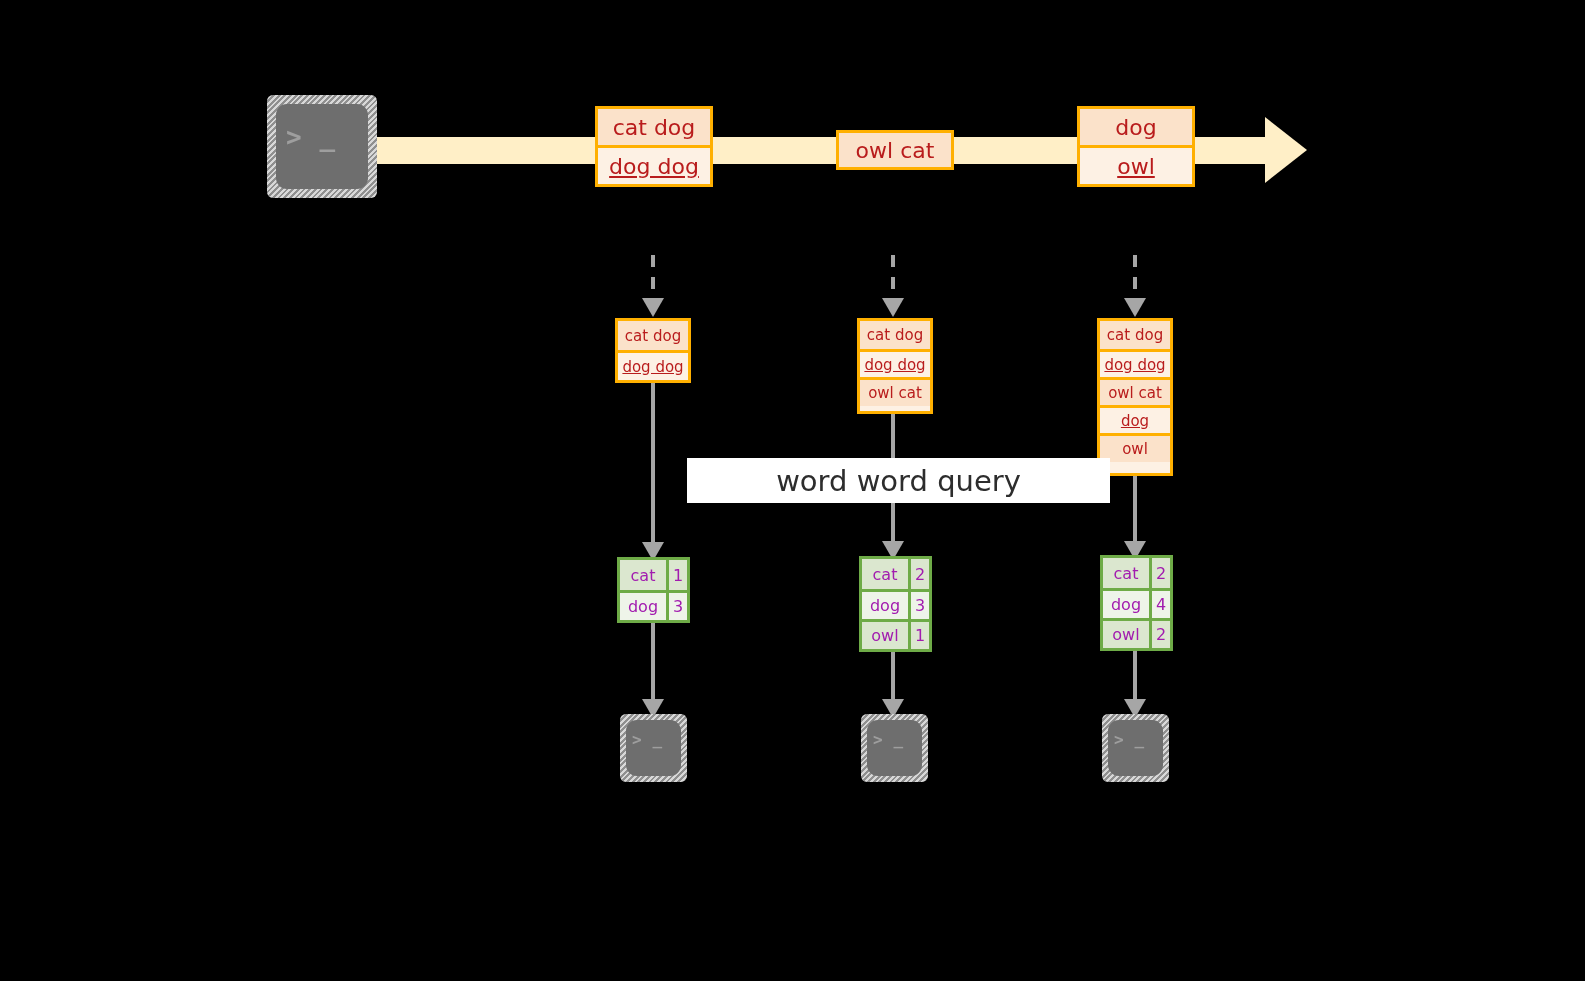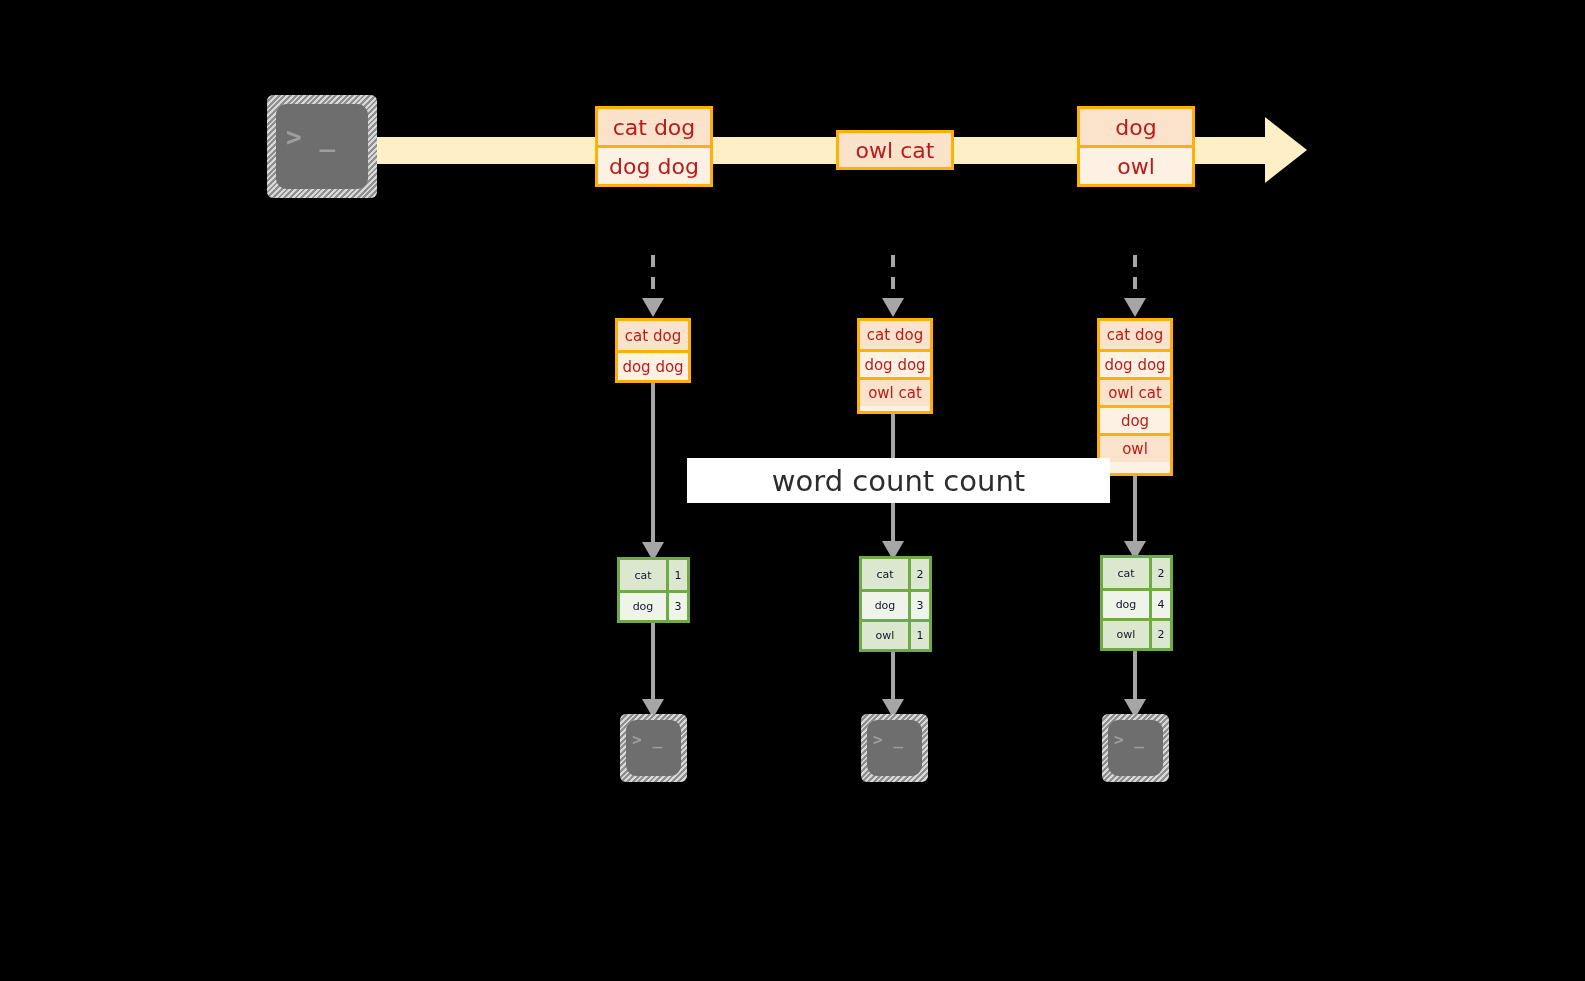--- a/index.html
+++ b/index.html
@@ -70,43 +70,43 @@
   }
   .msgrow {
     box-sizing: border-box;
     display: flex;
     align-items: center;
     justify-content: center;
     color: #b91c1c;
     white-space: nowrap;
   }
   .msgrow.shade-a { background: #FBE2CA; }
-  .msgrow.shade-b { background: #FDF1E4; }
+  .msgrow.shade-b { background: #FDF1E4; text-decoration: underline; }
   .msgrow + .msgrow { border-top: 3px solid #FFB000; }
 
   
   .table-green {
     position: absolute;
     box-sizing: border-box;
     border: 3px solid #6EAB47;
     background: #EEF4E9;
   }
   .trow {
     box-sizing: border-box;
     display: flex;
     height: 30px;
   }
   .trow + .trow { border-top: 3px solid #6EAB47; }
   .tcell-key, .tcell-val {
     box-sizing: border-box;
     display: flex;
     align-items: center;
     justify-content: center;
-    color: #0f172a;
-    font-size: 11px;
+    color: #a21caf;
+    font-size: 16px;
   }
   .tcell-key { flex: 0 0 46px; }
   .tcell-val { flex: 1 1 auto; border-left: 3px solid #6EAB47; }
   .trow.shade-a .tcell-key, .trow.shade-a .tcell-val { background: #DBE7CF; }
   .trow.shade-b .tcell-key, .trow.shade-b .tcell-val { background: #EEF4E9; }
 
   
   .conn {
     position: absolute;
   }
@@ -288,15 +288,15 @@
     <div class="conn-line" style="height:48px;"></div>
     <div class="conn-head" style="left:-9px; top:48px;"></div>
   </div>
 
   <div class="terminal" style="left:1102px; top:714px; width:67px; height:68px; padding:6px;">
     <div class="terminal-inner">
       <span class="terminal-prompt" style="left:6px; top:12px; font-size:16px;">&gt; _</span>
     </div>
   </div>
 
-  <div class="query-label" style="left:687px; top:458px; width:423px; height:45px; font-size:29px;">word count count</div>
+  <div class="query-label" style="left:687px; top:458px; width:423px; height:45px; font-size:29px;">word word query</div>
 
 </div>
 
 </body></html>

